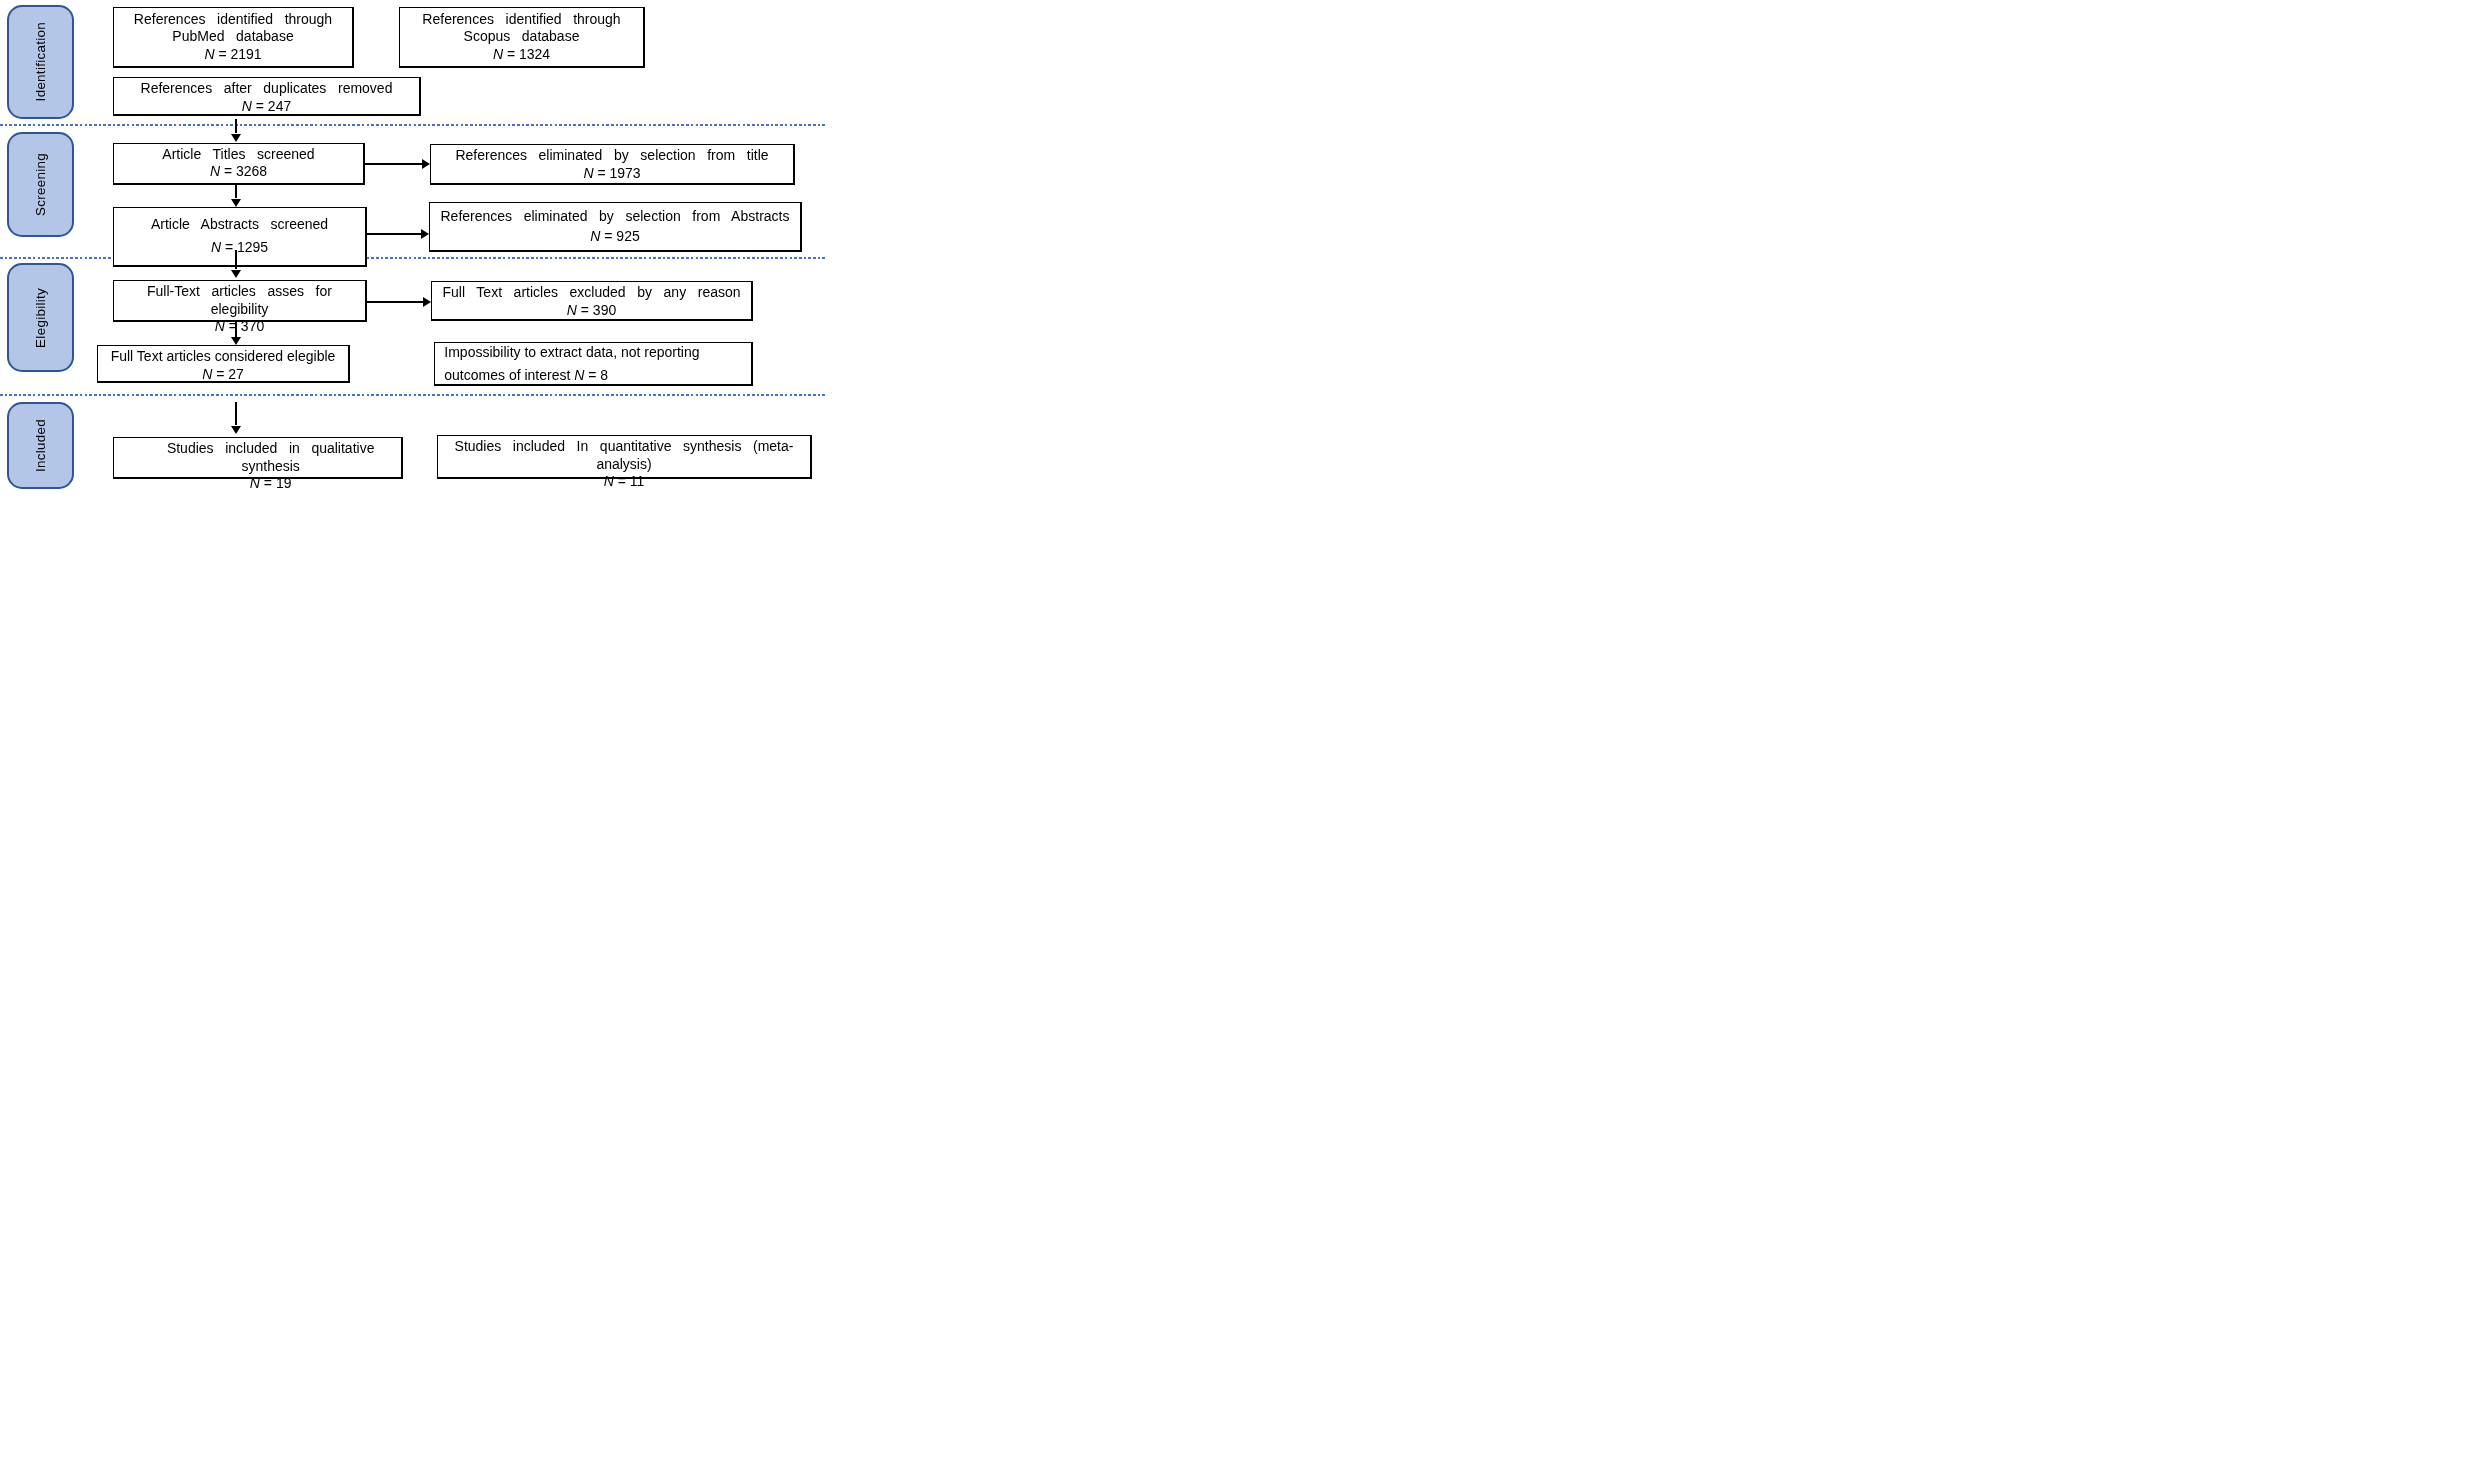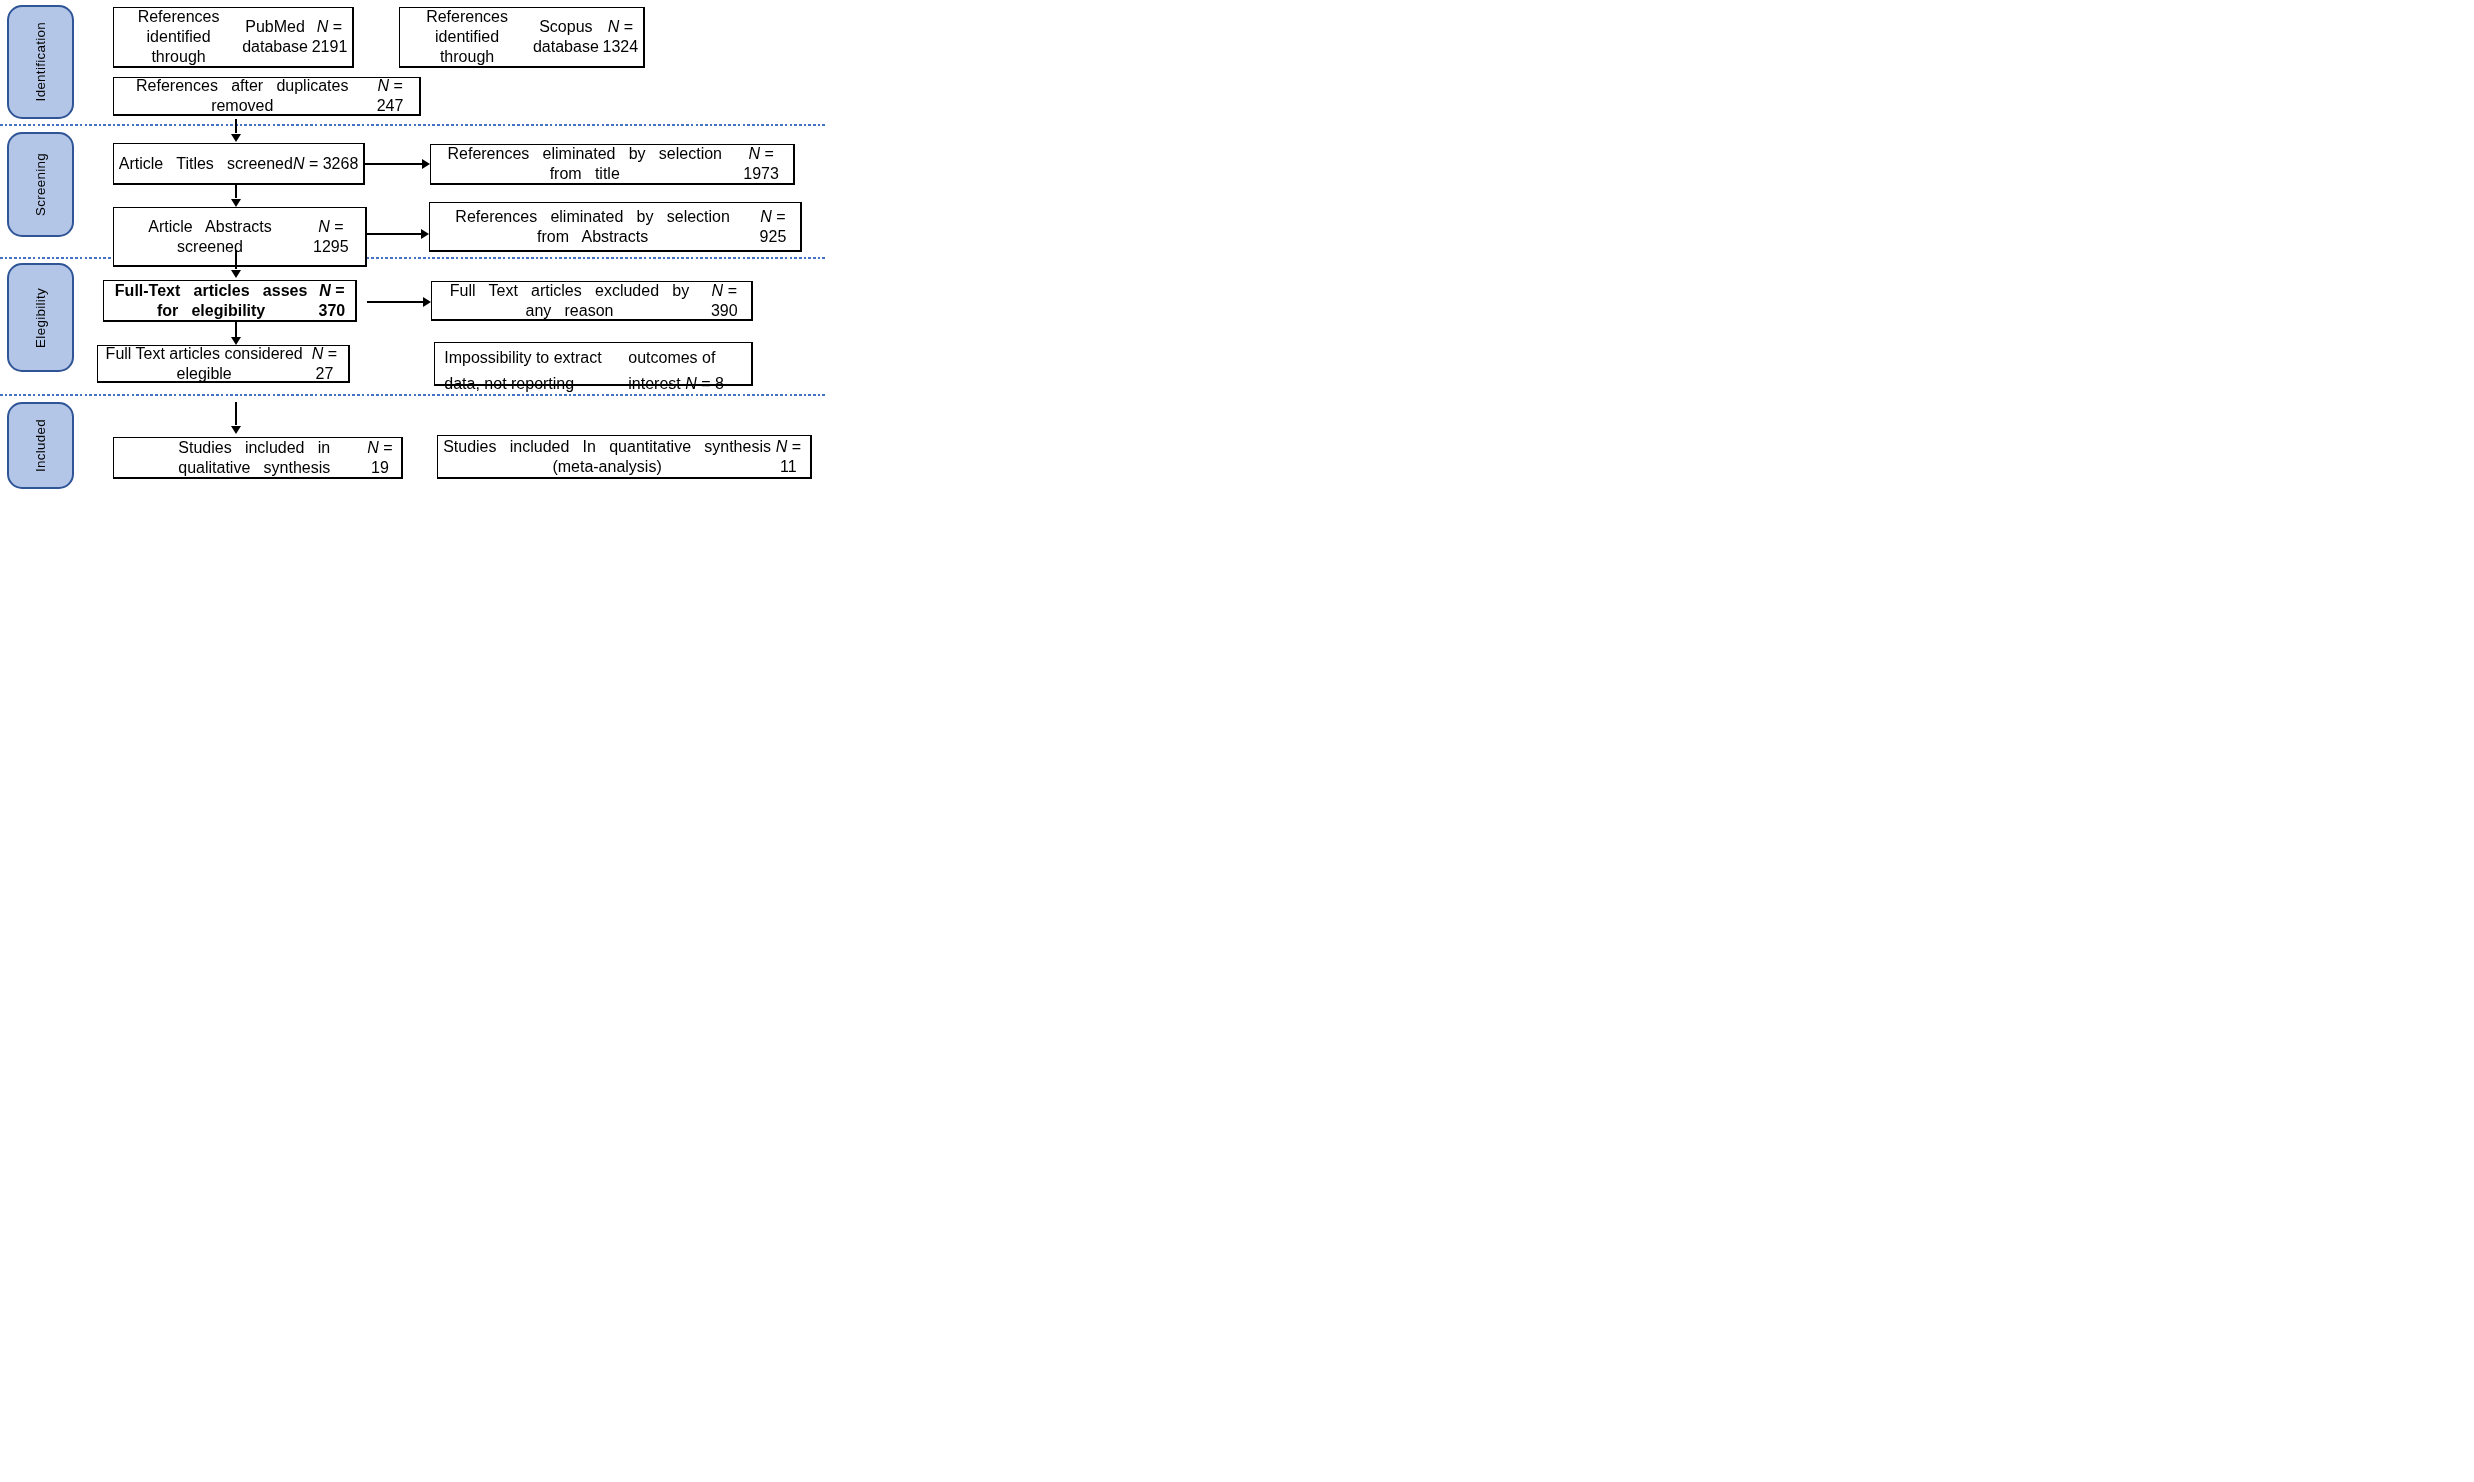--- a/index.html
+++ b/index.html
@@ -28,24 +28,24 @@
     white-space:nowrap;
   }
   
   .fbox{
     position:absolute;
     background:#ffffff;
     border:1.7px solid #000;
     border-bottom-width:2.9px;
     border-right-width:2.3px;
     box-sizing:border-box;
-    display:flex;flex-direction:row;
+    display:flex;flex-direction:column;
     align-items:center;justify-content:space-evenly;
     text-align:center;
-    font-size:16px;line-height:1.25;
+    font-size:14px;line-height:1.25;
     padding:2.3px 4.7px;
   }
   .fbox .sp{word-spacing:0.55em;}
   .fbox .nline i{font-style:italic;}
   .fbox.leftalign{align-items:flex-start;text-align:left;justify-content:center;padding-left:9.3px;line-height:1.6;}
   
   .divider{
     position:absolute;left:0;width:825px;height:1.7px;
     background:repeating-linear-gradient(90deg,#4472c4 0 2.6px,transparent 2.6px 4.7px);
   }
@@ -115,21 +115,21 @@
 
   <div class="fbox" style="left:113px;top:207px;width:254px;height:60px;">
     <span class="sp">Article Abstracts screened</span>
     <span class="nline"><i>N</i> <span>= 1295</span></span>
   </div>
   <div class="fbox" style="left:429px;top:202px;width:373px;height:50px;">
     <span class="sp">References eliminated by selection from Abstracts</span>
     <span class="nline"><i>N</i> <span>= 925</span></span>
   </div>
 
-  <div class="fbox" style="left:103px;top:280px;width:254px;height:42px;font-weight:bold;">
+  <div class="fbox" style="left:113px;top:280px;width:254px;height:42px;">
     <span class="sp">Full-Text articles asses for elegibility</span>
     <span class="nline"><i>N</i> <span>= 370</span></span>
   </div>
   <div class="fbox" style="left:431px;top:281px;width:322px;height:40px;">
     <span class="sp">Full Text articles excluded by any reason</span>
     <span class="nline"><i>N</i> <span>= 390</span></span>
   </div>
 
   <div class="fbox" style="left:97px;top:345px;width:253px;height:38px;">
     <span>Full Text articles considered elegible</span>

